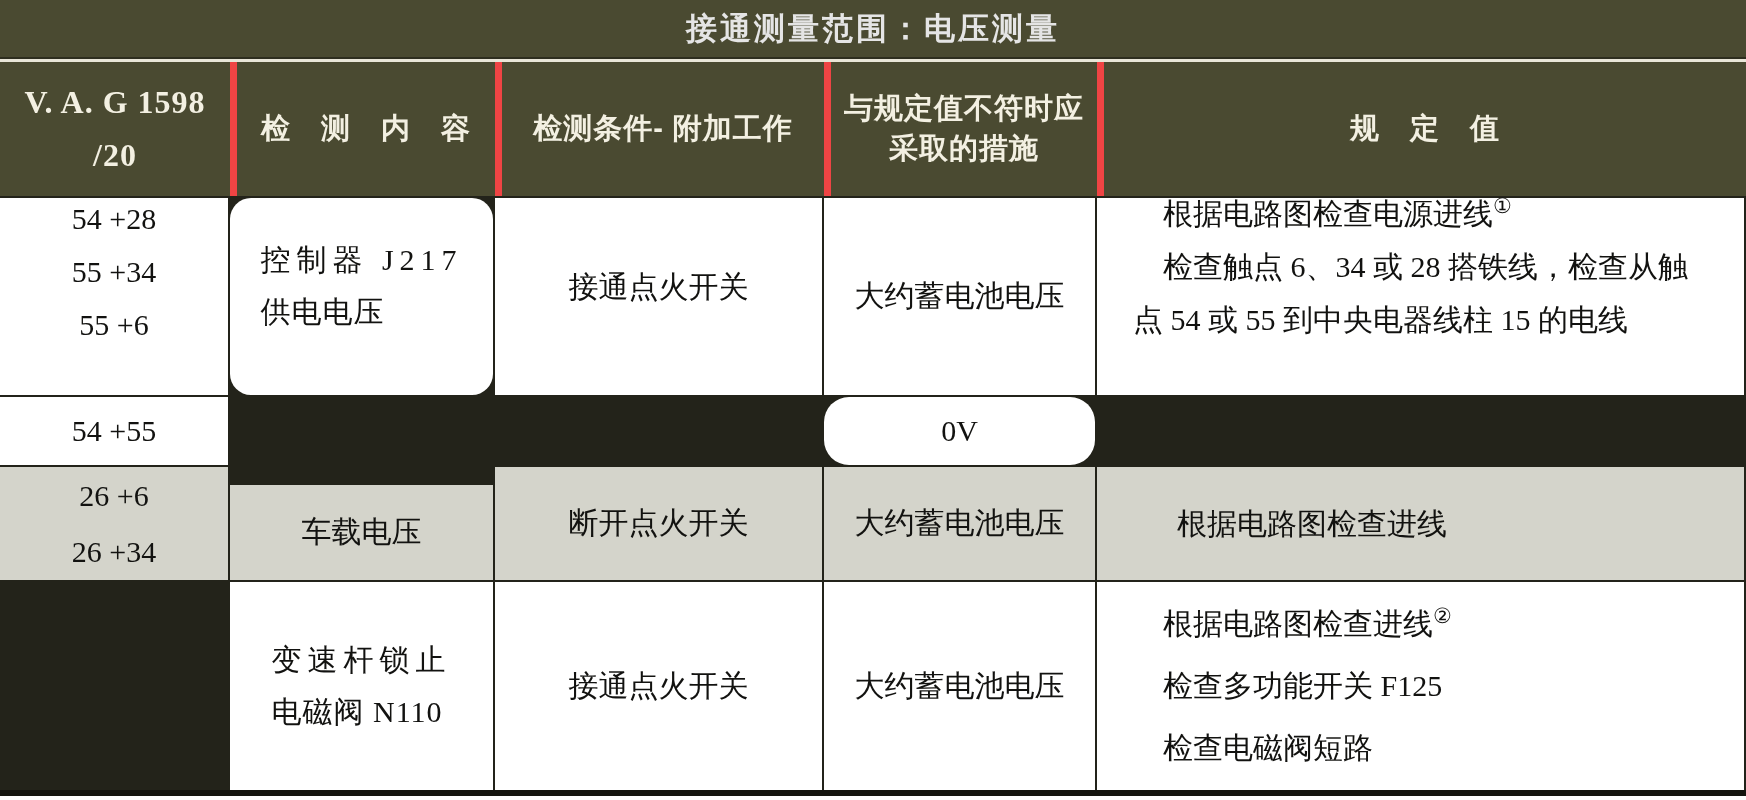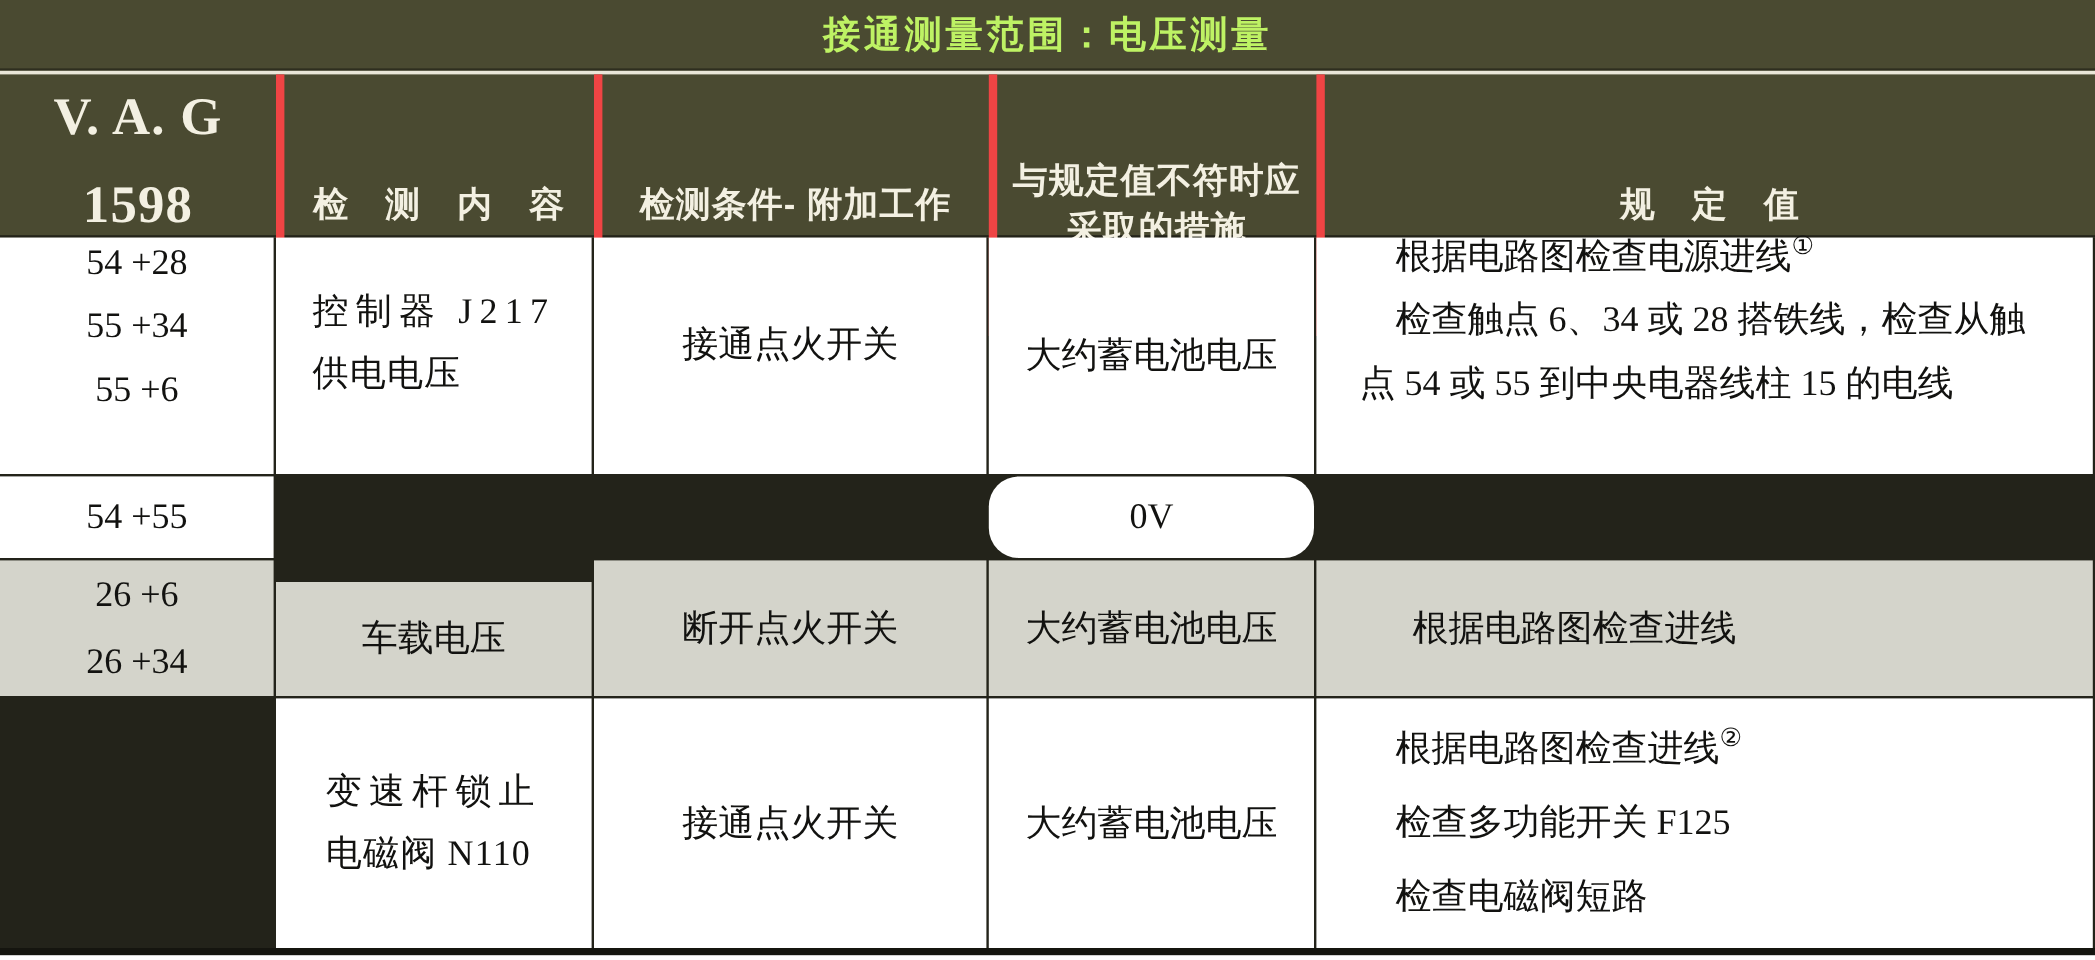--- a/index.html
+++ b/index.html
@@ -11,21 +11,21 @@
     font-family: "Liberation Serif", "DejaVu Serif", serif;
     color: #121210;
     overflow: hidden;
   }
   
   .title-row {
     height: 59px;
     background: #4a4a31;
     border-bottom: 2px solid #2e2e1f;
     display: flex; align-items: center; justify-content: center;
-    color: #bef264;
+    color: #e5e5e5;
     font-family: "Liberation Sans", "DejaVu Sans", sans-serif;
     font-weight: bold; font-size: 31px; letter-spacing: 3px;
   }
   
   .header-row {
     height: 139px;
     background: #4a4a31;
     border-top: 3px solid #e9e6d8;
     border-bottom: 2px solid #23231a;
     display: grid;
@@ -36,21 +36,21 @@
     display: flex; flex-direction: column;
     align-items: center; justify-content: center;
     border-left: 7px solid #ef4444;
     font-family: "Liberation Sans", "DejaVu Sans", sans-serif;
     font-weight: bold; font-size: 29px; letter-spacing: 1px;
     text-align: center;
   }
   .hcell:first-child { border-left: none; }
   .hcell.device {
     font-family: "Liberation Serif", "DejaVu Serif", serif;
-    font-size: 44px; line-height: 1.65; letter-spacing: 1px;
+    font-size: 32px; line-height: 1.65; letter-spacing: 1px;
   }
   
   .body-grid {
     display: grid;
     width: 1746px;
     grid-template-columns: 228px 263px 327px 271px 647px;
     grid-template-rows: 197px 68px 113px 208px;
     gap: 2px;
     background: #23231a;
     border-right: 2px solid #23231a;
@@ -111,21 +111,21 @@
   <div class="body-grid">
 
     <div class="cell" style="grid-column:1; grid-row:1;">
       <div class="lines lh53 raise-lg">
         <div>54 +28</div>
         <div>55 +34</div>
         <div>55 +6</div>
       </div>
     </div>
 
-    <div class="cell span2" style="grid-column:2; grid-row:1;">
+    <div class="cell span2" style="grid-column:2; grid-row:1;border-radius:21px;">
       <div class="content-block raise-md">
         <div class="first">控制器 J217</div>
         <div class="second">供电电压</div>
       </div>
     </div>
 
     <div class="cell span2" style="grid-column:3; grid-row:1;">
       <span class="raise-sm">接通点火开关</span>
     </div>
 

